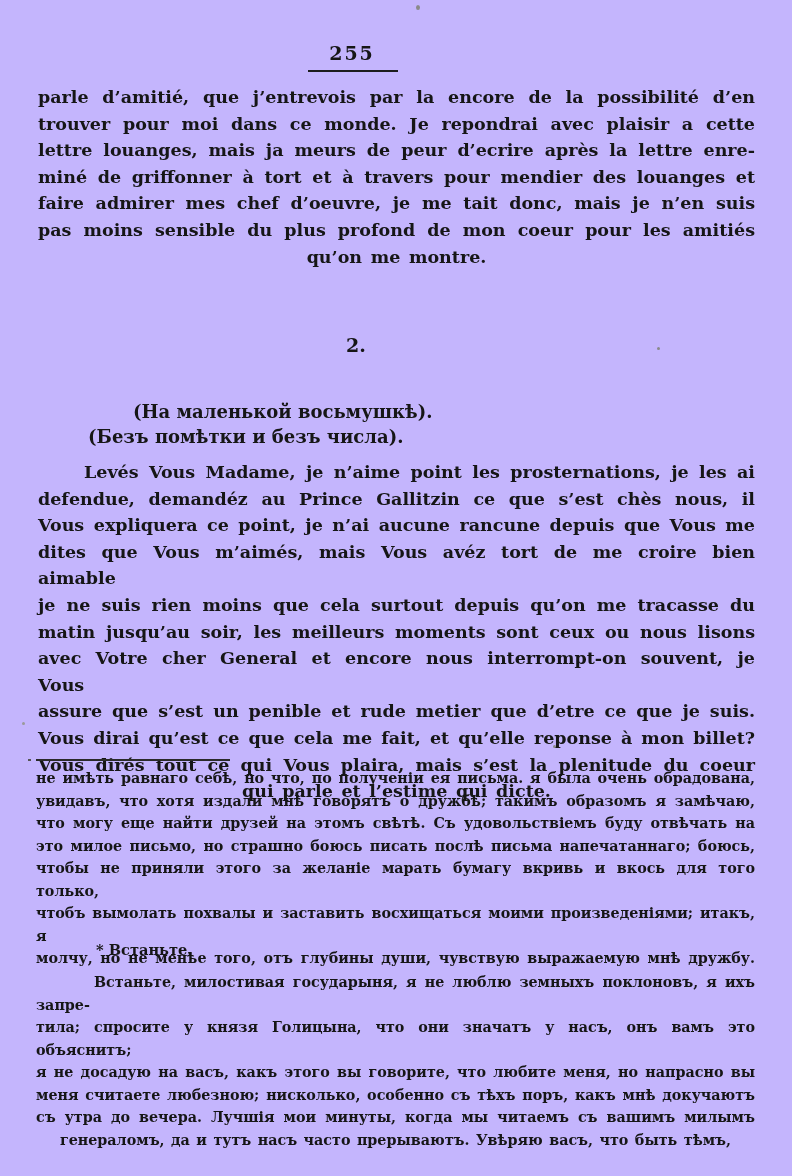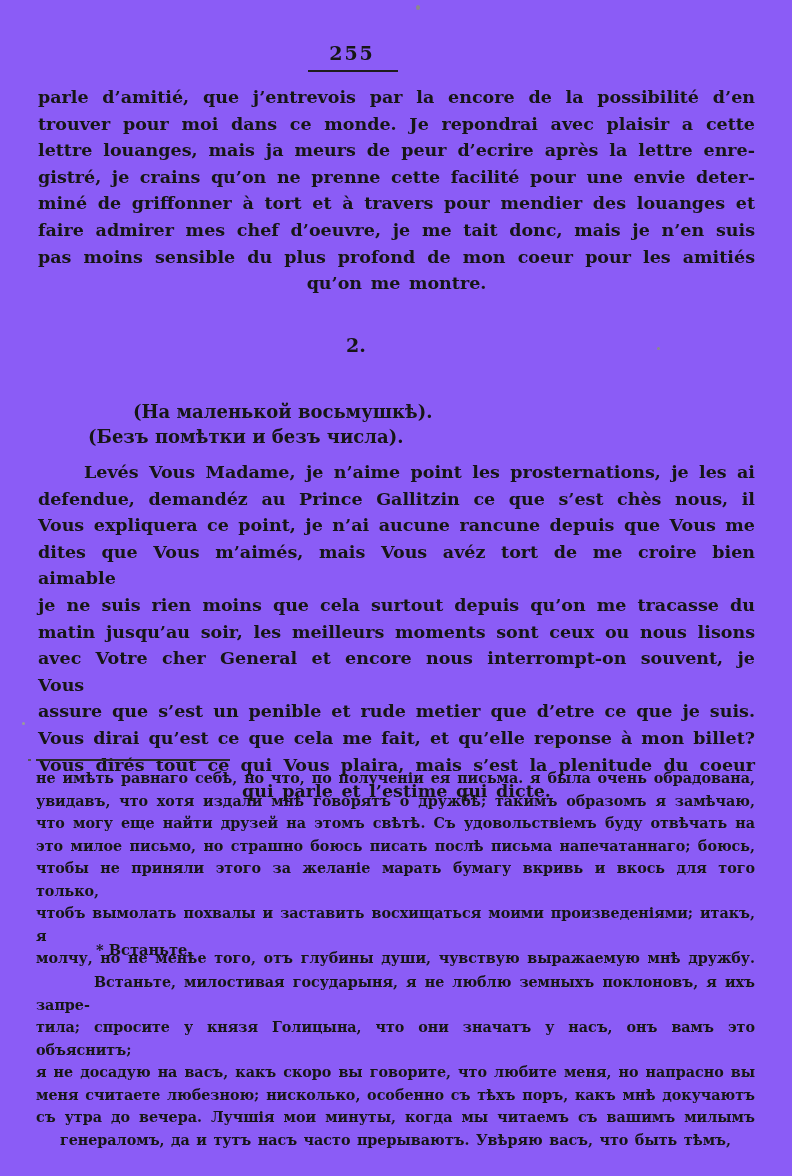--- a/index.html
+++ b/index.html
@@ -1,19 +1,19 @@
 <!DOCTYPE html>
 <html><head>
 <meta charset="utf-8">
 <style>
   html,body{margin:0;padding:0;background:#ffffff;}
   .page{
     position:relative;
     width:792px;height:1176px;
-    background:#8b5cf6;
+    background:#c4b5fd;
     overflow:hidden;
     font-family:"DejaVu Serif","Liberation Serif",serif;
     font-weight:bold;
     color:#161616;
     -webkit-font-smoothing:antialiased;
   }
   
   .pagenum-wrap{position:absolute;top:42px;left:0;width:704px;text-align:center;}
   .pagenum{font-size:19px;letter-spacing:2px;}
   .pagenum-rule{position:absolute;top:70px;left:308px;width:90px;height:2px;background:#1d1d1d;}
@@ -52,21 +52,20 @@
 
   <div class="pagenum-wrap">
     <span class="pagenum">255</span>
   </div>
   <div class="pagenum-rule"></div>
 
   <div class="bodytext para1">
     <div class="jline">parle d’amitié, que j’entrevois par la encore de la possibilité d’en</div>
     <div class="jline">trouver pour moi dans ce monde. Je repondrai avec plaisir a cette</div>
     <div class="jline">lettre louanges, mais ja meurs de peur d’ecrire après la lettre enre-</div>
-    <div class="jline">gistré, je crains qu’on ne prenne cette facilité pour une envie deter-</div>
     <div class="jline">miné de griffonner à tort et à travers pour mendier des louanges et</div>
     <div class="jline">faire admirer mes chef d’oeuvre, je me tait donc, mais je n’en suis</div>
     <div class="jline">pas moins sensible du plus profond de mon coeur pour les amitiés</div>
     <div class="lline">qu’on me montre.</div>
   </div>
 
   <div class="heading2">2.</div>
 
   <div class="annot">
     <div class="annot-l1">(На маленькой восьмушкѣ).</div>
@@ -98,21 +97,21 @@
     <div class="jline">чтобы не приняли этого за желаніе марать бумагу вкривь и вкось для того только,</div>
     <div class="jline">чтобъ вымолать похвалы и заставить восхищаться моими произведеніями; итакъ, я</div>
     <div class="jline">молчу, но не менѣе того, отъ глубины души, чувствую выражаемую мнѣ дружбу.</div>
   </div>
 
   <div class="translabel">* Встаньте.</div>
 
   <div class="fntext fn2">
     <div class="jline indent2">Встаньте, милостивая государыня, я не люблю земныхъ поклоновъ, я ихъ запре-</div>
     <div class="jline">тила; спросите у князя Голицына, что они значатъ у насъ, онъ вамъ это объяснитъ;</div>
-    <div class="jline">я не досадую на васъ, какъ скоро вы говорите, что любите меня, но напрасно вы</div>
+    <div class="jline">я не досадую на васъ, какъ этого вы говорите, что любите меня, но напрасно вы</div>
     <div class="jline">меня считаете любезною; нисколько, особенно съ тѣхъ поръ, какъ мнѣ докучаютъ</div>
     <div class="jline">съ утра до вечера. Лучшія мои минуты, когда мы читаемъ съ вашимъ милымъ</div>
     <div class="lline">генераломъ, да и тутъ насъ часто прерываютъ.  Увѣряю васъ, что быть тѣмъ,</div>
   </div>
 
   <div class="speck s1"></div>
   <div class="speck s2"></div>
   <div class="speck s3"></div>
   <div class="speck s4"></div>
 

